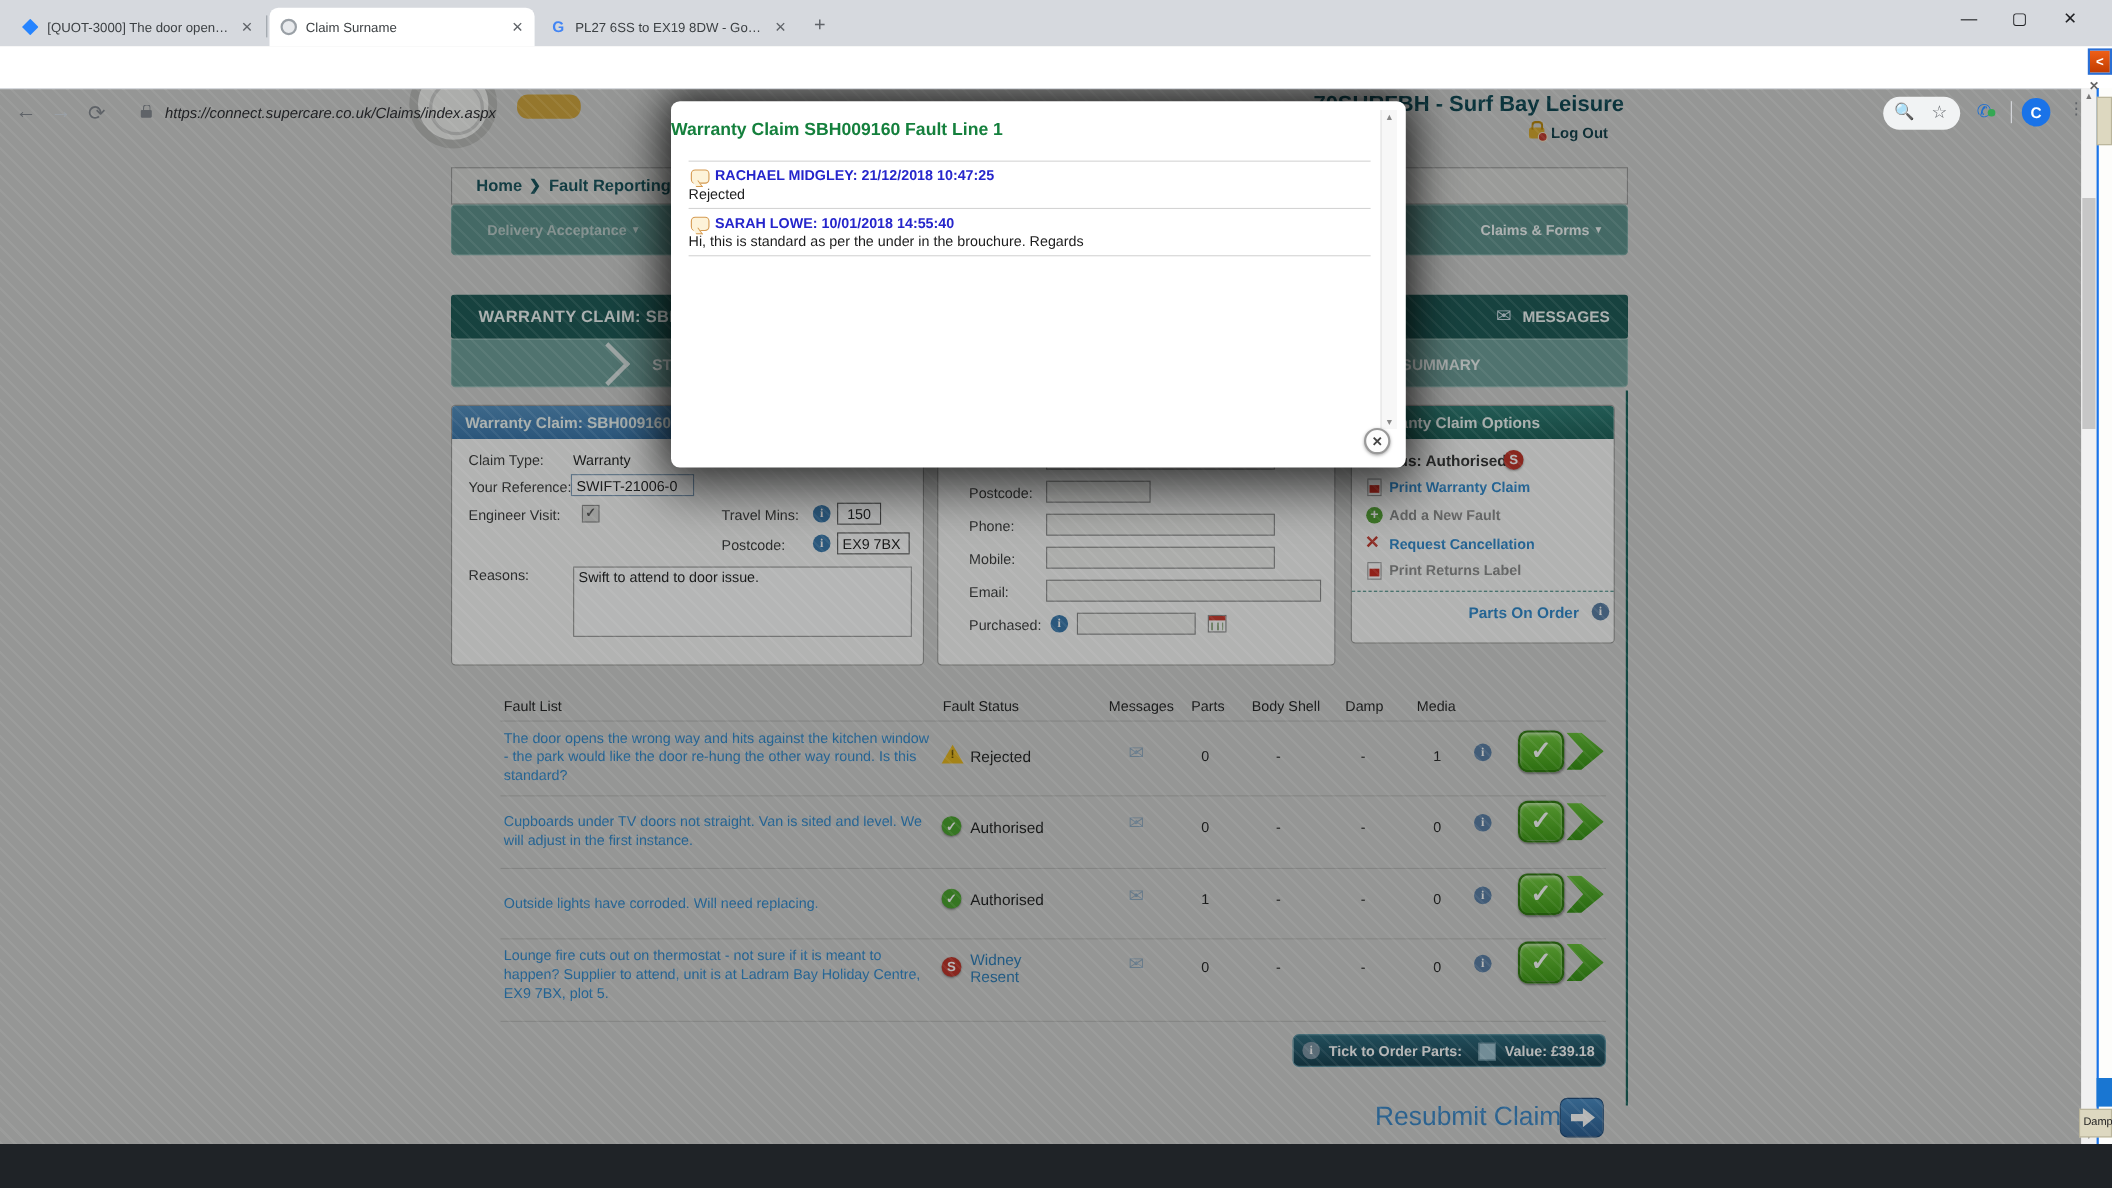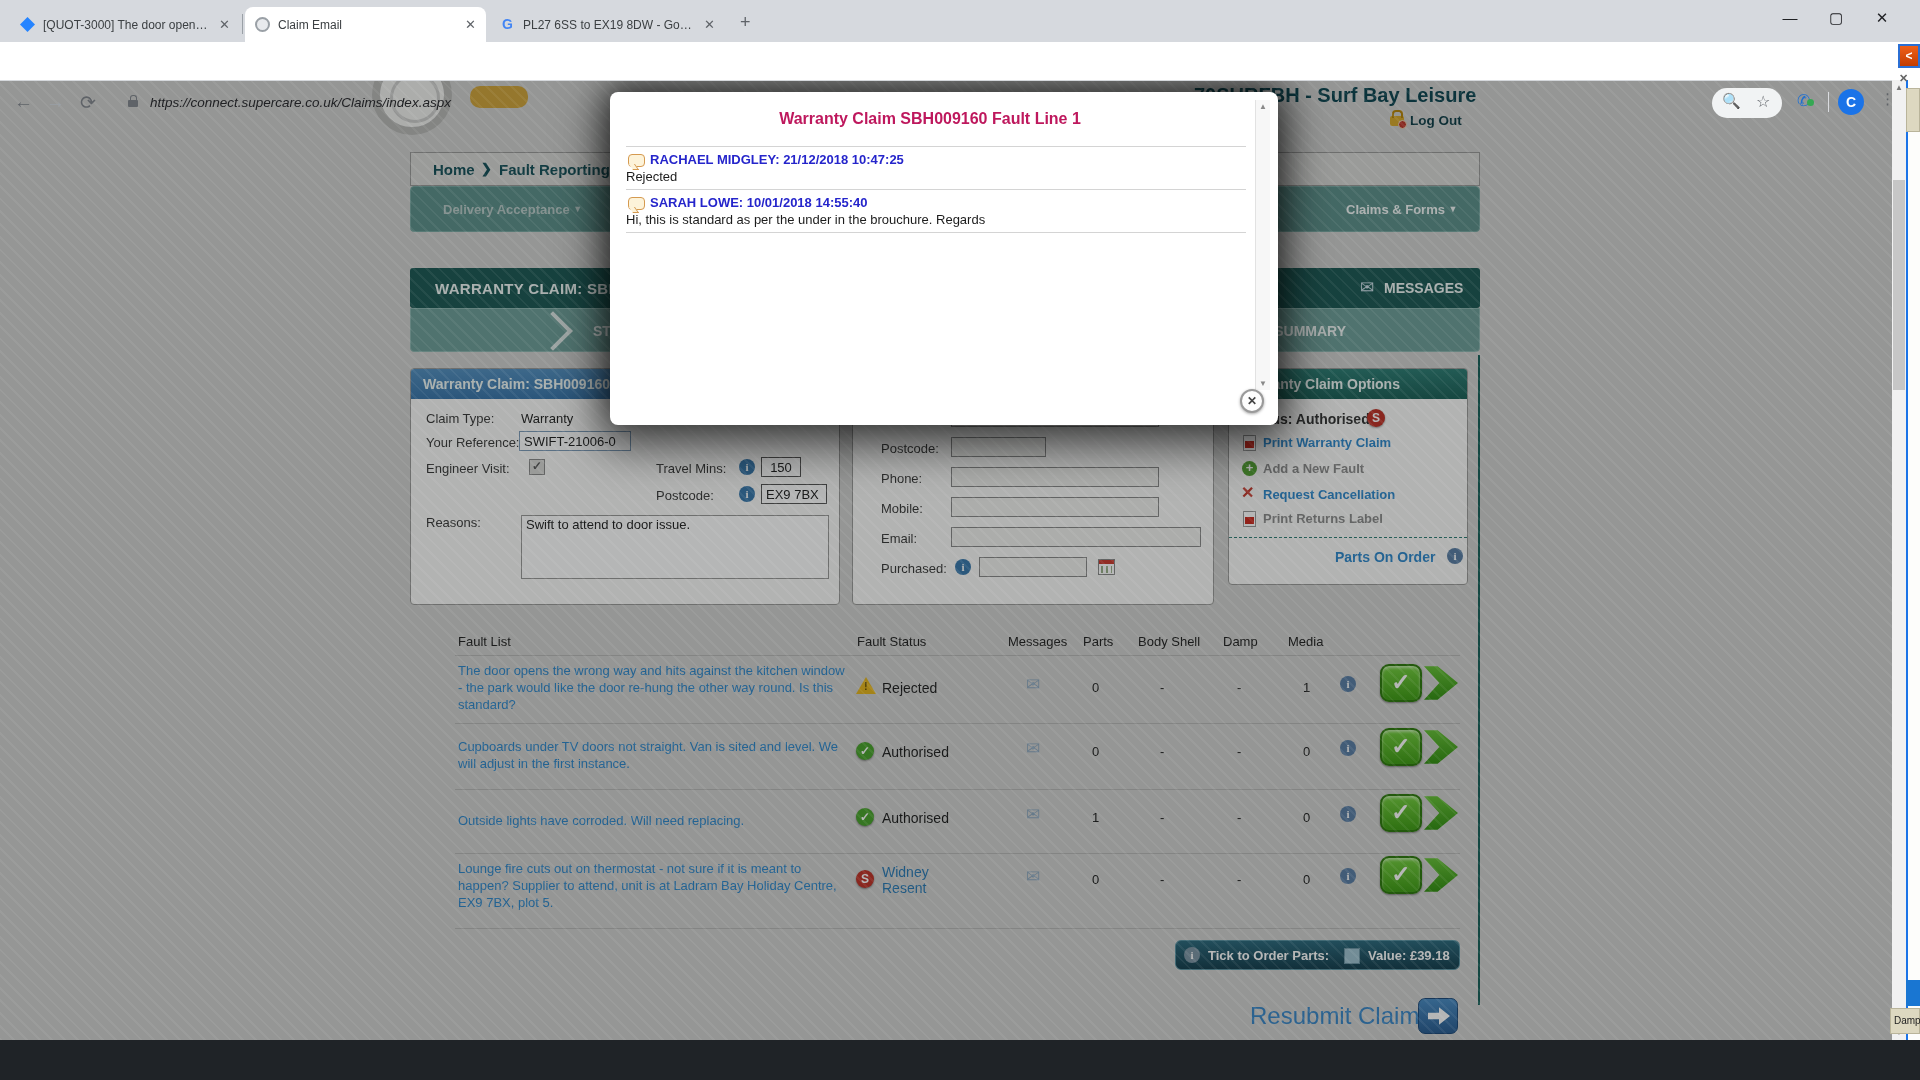--- a/index.html
+++ b/index.html
@@ -64,21 +64,21 @@
   .goldlock:after{content:"";position:absolute;right:-3px;bottom:-3px;width:7px;height:7px;border-radius:50%;background:#c0392b;border:1px solid #f0e0c0;}
   .chev-big{position:absolute;width:24px;height:24px;border-top:4px solid #dfe9e7;border-right:4px solid #dfe9e7;transform:rotate(45deg);}
   .caret{font-size:9px;vertical-align:2px;}
   .cal{position:absolute;width:17px;height:16px;background:#fff;border:1px solid #888;box-sizing:border-box;}
   .cal:before{content:"";position:absolute;left:0;right:0;top:0;height:4px;background:#cc3b2e;}
   .cal:after{content:"";position:absolute;left:2px;right:2px;top:6px;height:7px;
     background:repeating-linear-gradient(90deg,#9ab08a 0 2px,transparent 2px 5px);}
   
   #modal{position:absolute;left:610px;top:92px;width:668px;height:333px;background:#fff;border-radius:8px;z-index:60;
     box-shadow:0 12px 45px 10px rgba(0,0,0,.6),0 -8px 30px rgba(0,0,0,.45);}
-  #modal .mtitle{position:absolute;left:0;top:18px;width:640px;text-align:center;font-size:16px;font-weight:bold;color:#be185d;}
+  #modal .mtitle{position:absolute;left:0;top:18px;width:640px;text-align:left;font-size:16px;font-weight:bold;color:#15803d;}
   .m-hr{position:absolute;left:16px;width:620px;border-top:1px solid #d4d4d4;}
   .m-author{position:absolute;font-size:13px;font-weight:bold;color:#2525cb;white-space:nowrap;}
   .m-body{position:absolute;font-size:13px;color:#1c1c1c;white-space:nowrap;}
   .bubble{position:absolute;width:15px;height:11px;background:#fdf3d9;border:1.5px solid #d59a50;border-radius:4px;}
   .bubble:after{content:"";position:absolute;left:2px;bottom:-4px;width:5px;height:5px;background:#fdf3d9;border-right:1.5px solid #d59a50;border-bottom:1.5px solid #d59a50;transform:skewX(35deg);}
   #m-scroll{position:absolute;right:8px;top:8px;width:14px;height:290px;background:#f7f7f7;border-left:1px solid #e2e2e2;}
   #m-close{position:absolute;right:14px;bottom:12px;width:24px;height:24px;border-radius:50%;background:#fdfdfd;border:2px solid #9a9a9a;box-sizing:border-box;color:#444;font-size:12px;font-weight:bold;text-align:center;line-height:20px;box-shadow:0 1px 3px rgba(0,0,0,.35);}
   
   #taskbar{position:absolute;left:0;top:1040px;width:1920px;height:40px;background:#1f2327;z-index:80;}
   .notifico{width:20px;height:18px;background:#f2f2f2;border-radius:2px;position:relative;}
@@ -290,21 +290,21 @@
 
   <div id="tabstrip">
     <div class="tab" style="left:10px;width:230px;cursor:pointer;">
       <span class="favicon fav-jira"></span>
       <span class="title">[QUOT-3000] The door opens th</span>
       <span class="close">✕</span>
     </div>
     <div class="tabsep" style="left:242px;"></div>
     <div class="tab active" style="left:245px;width:241px;cursor:pointer;">
       <span class="favicon fav-globe"></span>
-      <span class="title">Claim Email</span>
+      <span class="title">Claim Surname</span>
       <span class="close">✕</span>
     </div>
     <div class="tab" style="left:490px;width:235px;cursor:pointer;">
       <span class="favicon fav-g">G</span>
       <span class="title">PL27 6SS to EX19 8DW - Google</span>
       <span class="close">✕</span>
     </div>
     <div class="abs" style="left:740px;top:12px;font-size:18px;color:#5f6368;cursor:pointer;">+</div>
     <div class="wincontrol" style="left:1767px;cursor:pointer;">—</div>
     <div class="wincontrol" style="left:1813px;cursor:pointer;">▢</div>

